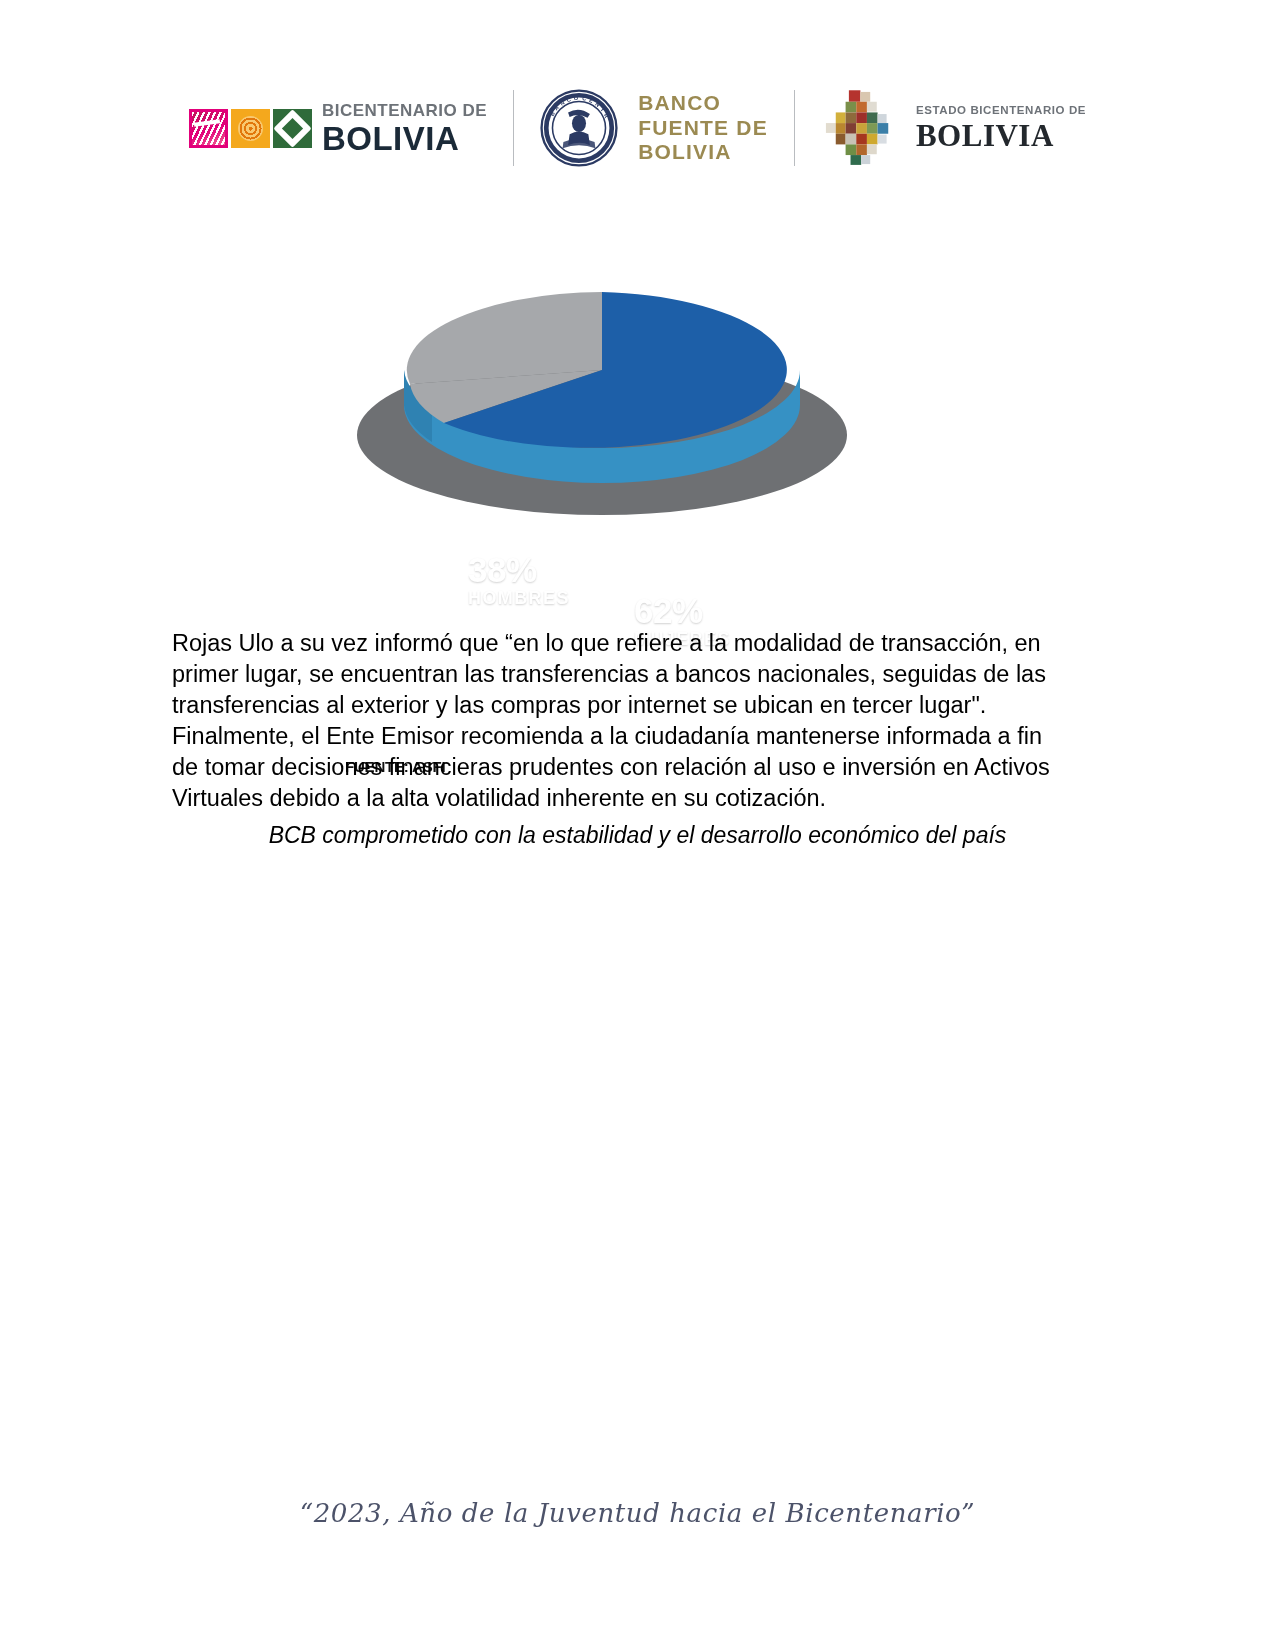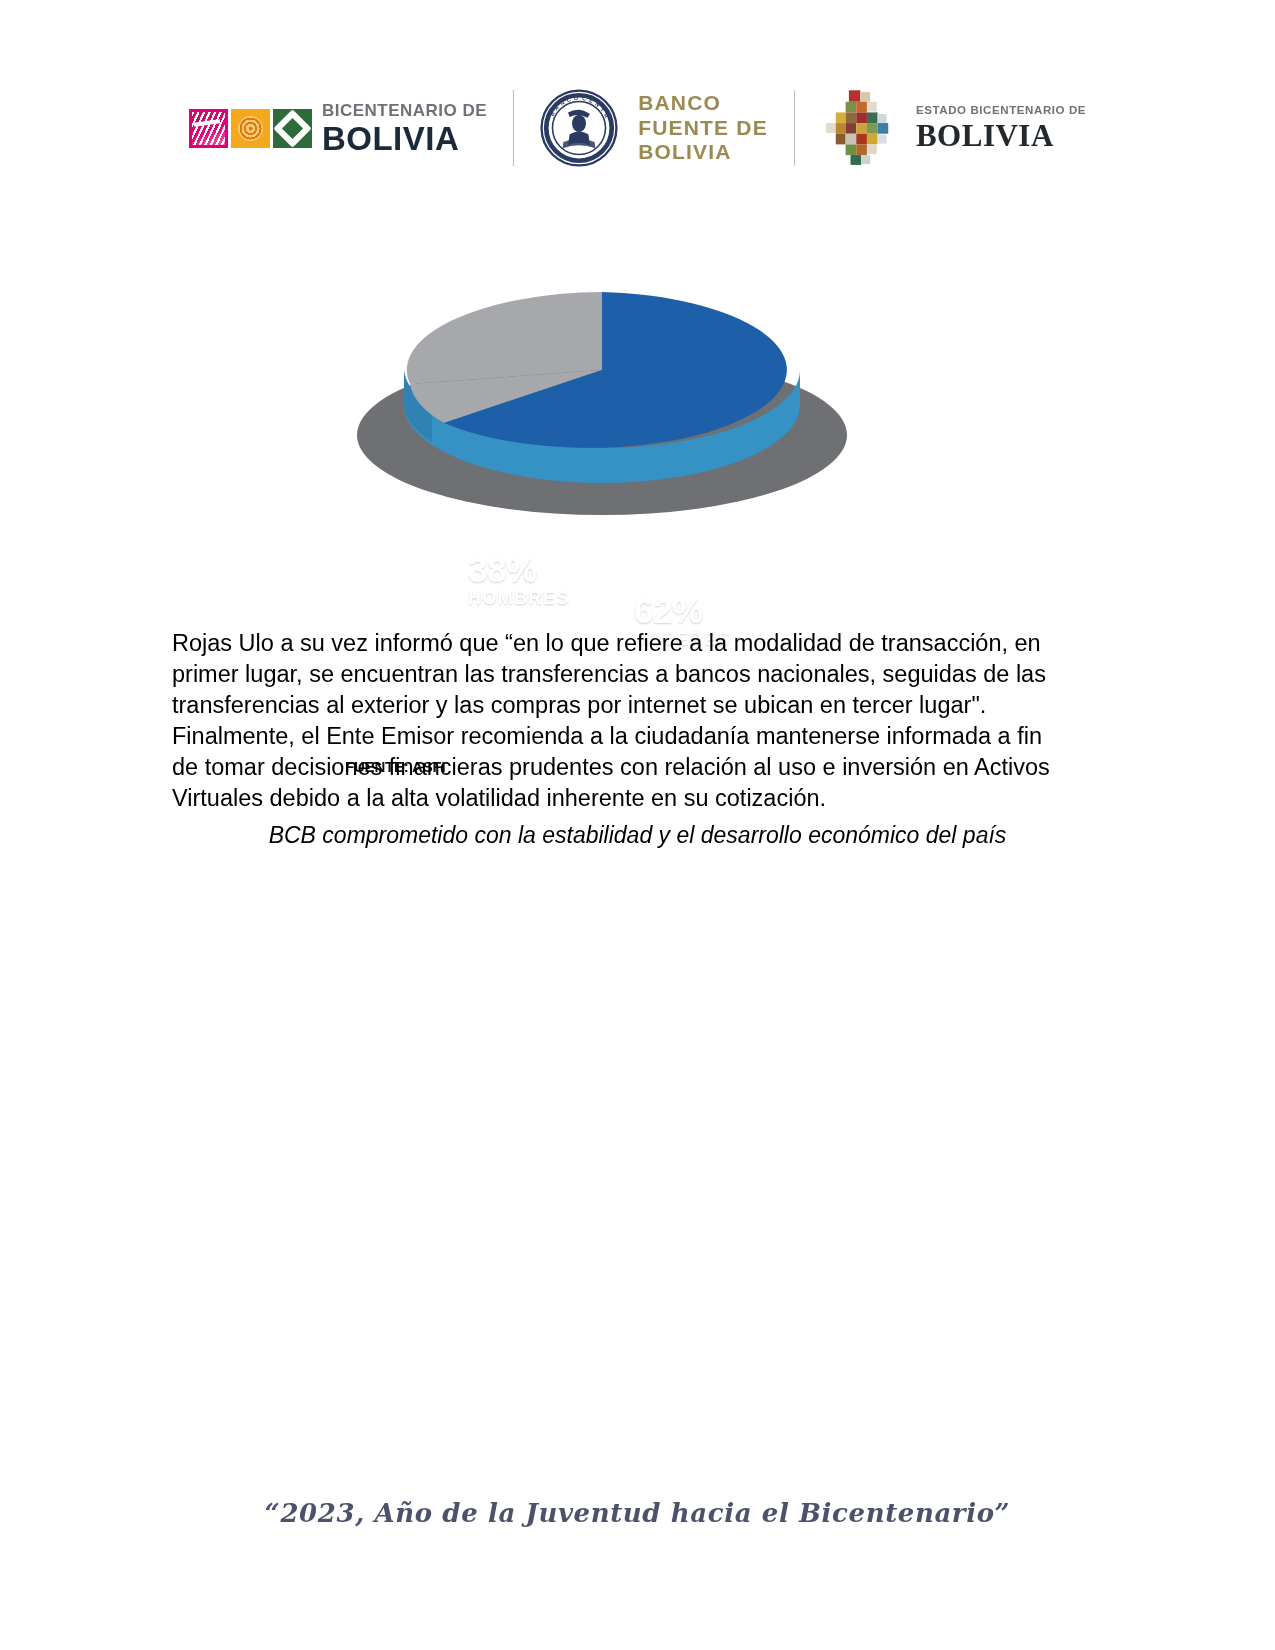--- a/index.html
+++ b/index.html
@@ -255,21 +255,20 @@
     left: 0;
     top: 1498px;
     width: 1275px;
     text-align: center;
     font-family: "DejaVu Serif", serif;
     font-style: italic;
     font-size: 26px;
     color: #2d3550;
     letter-spacing: 0.6px;
     opacity: 0.85;
-    font-weight: bold;
   }
 </style>
 </head>
 <body>
 
 <div class="header">
 
   <div class="logo-block bicent">
     <div class="bicent-marks">
       <div class="bmark m1"></div>

